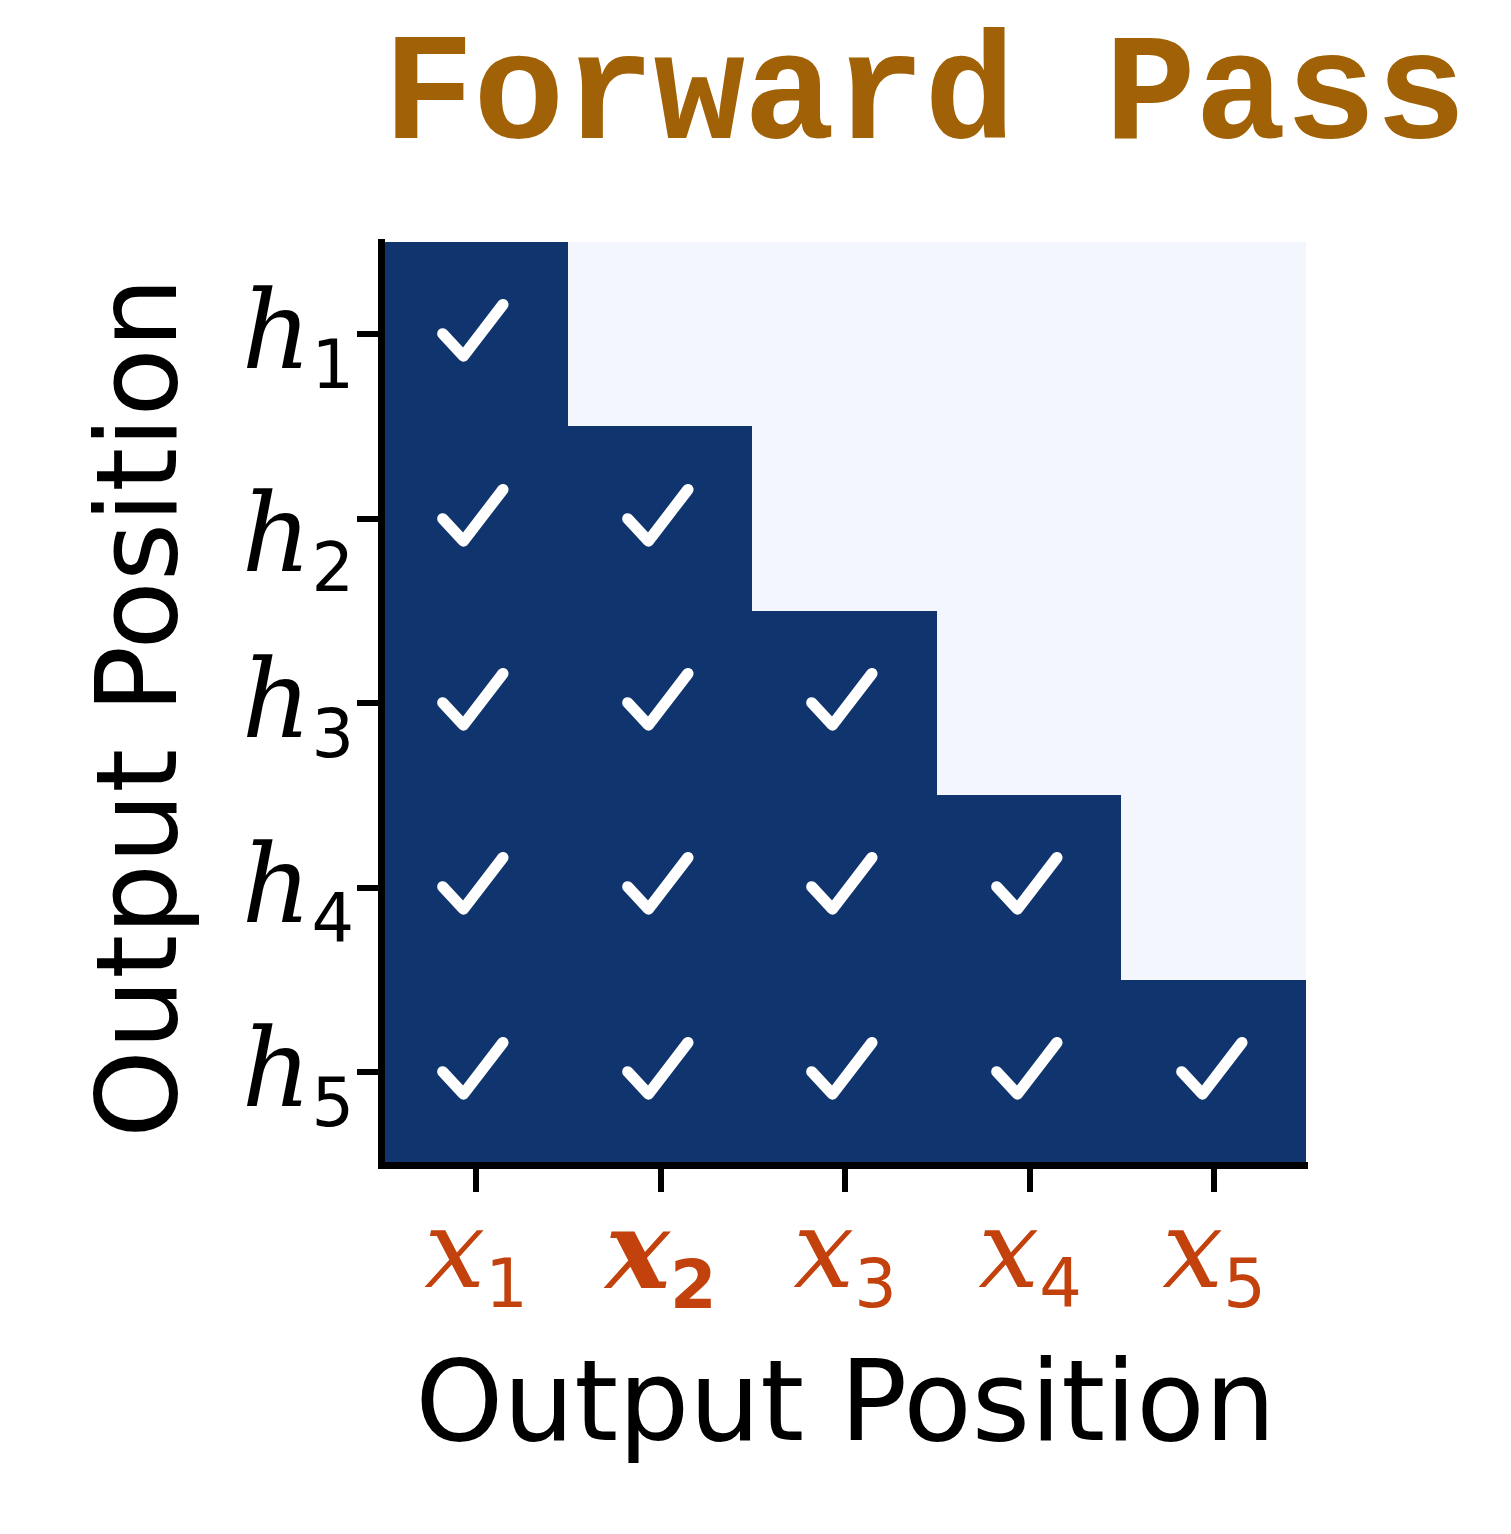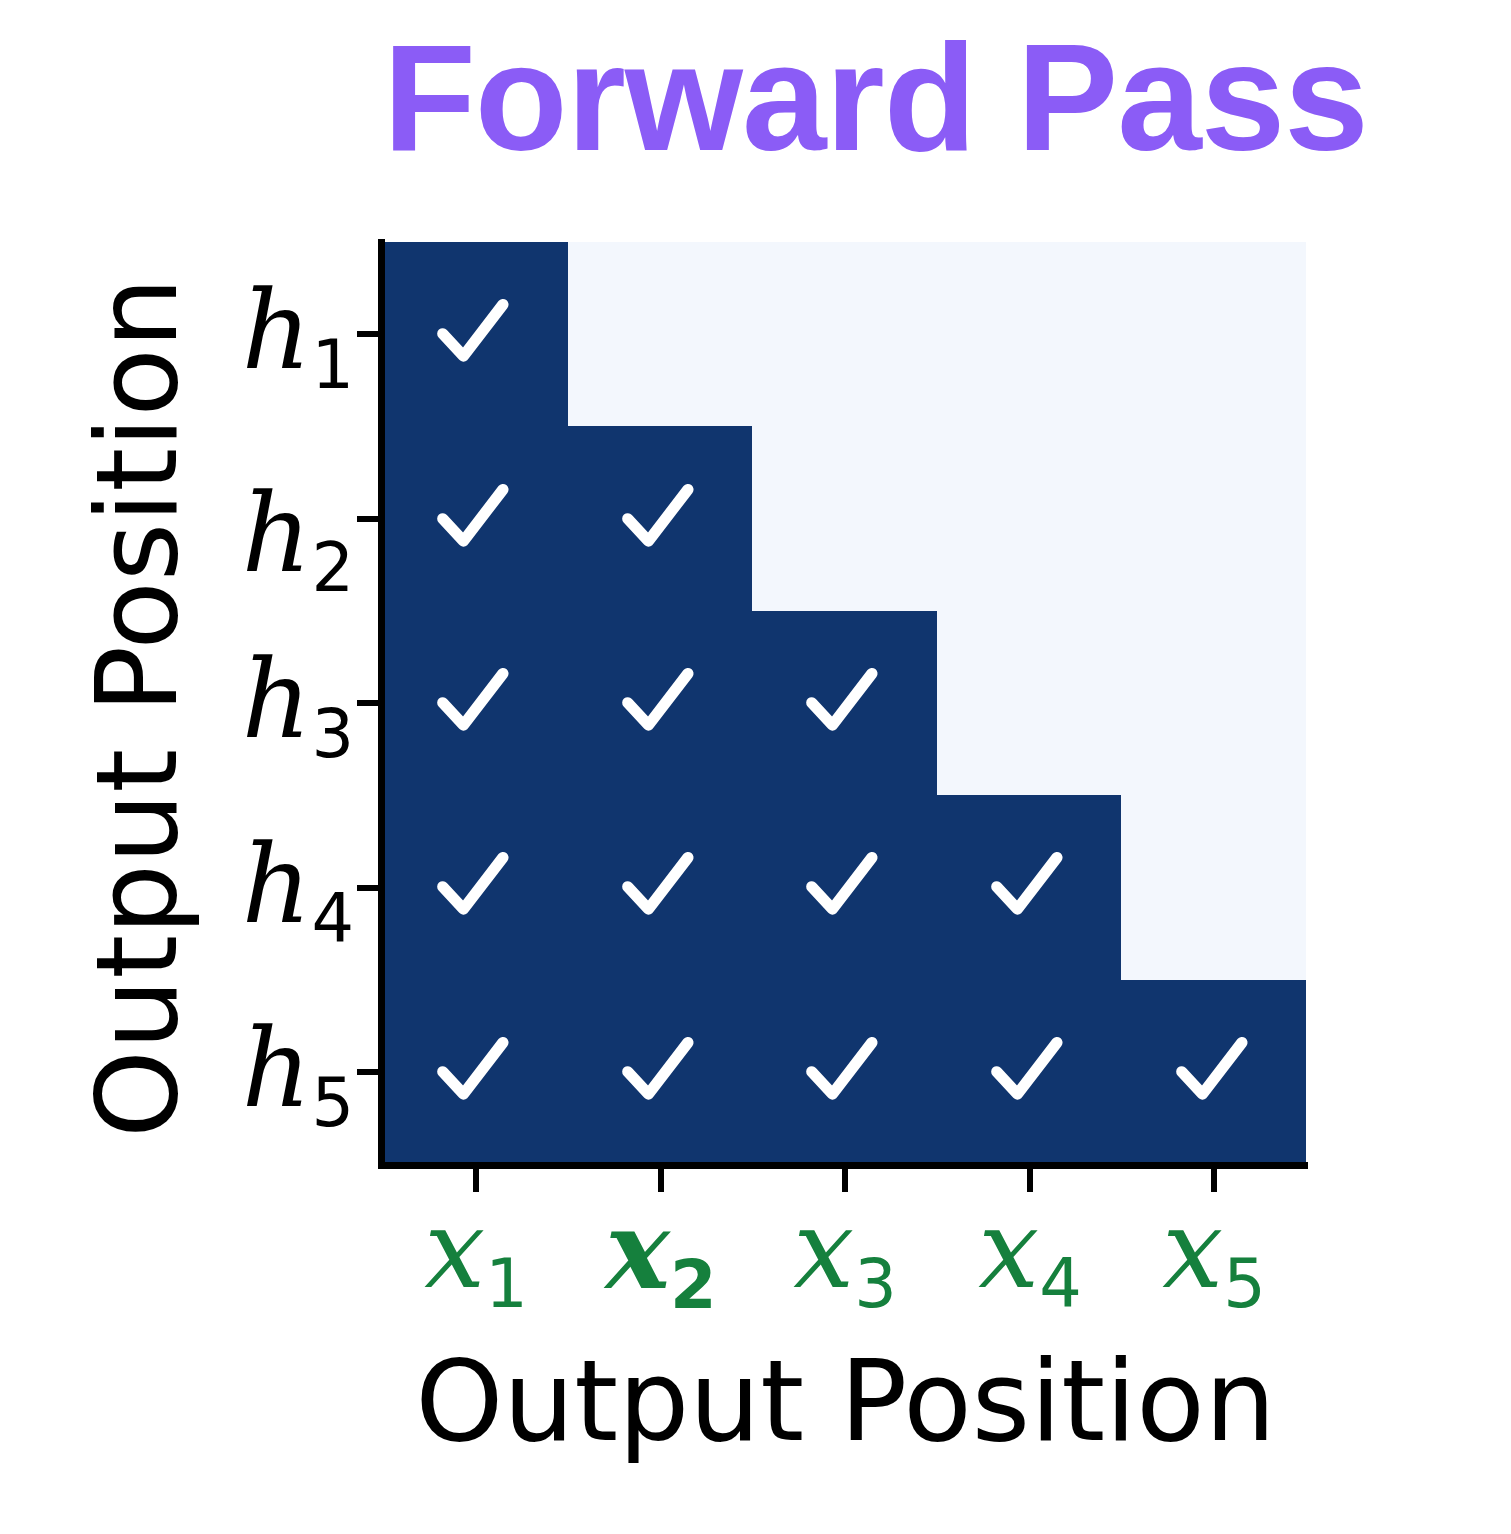--- a/index.html
+++ b/index.html
@@ -15,24 +15,24 @@
     font-family: "Liberation Sans", sans-serif;
   }
 
   
   #chart-title {
     position: absolute;
     left: 383px;
     top: 18px;
     width: 925px;
     text-align: center;
-    font-family: Liberation Sans, sans-serif;
+    font-family: Liberation Mono, monospace;
     font-size: 152px;
     font-weight: 700;
-    color: #8b5cf6;
+    color: #a16207;
     line-height: 1.05;
     letter-spacing: -1px;
     white-space: nowrap;
   }
 
   
   #plot-area {
     position: absolute;
     left: 383px;
     top: 242px;
@@ -96,21 +96,21 @@
     font-size: 108px;
     color: #000000;
     white-space: nowrap;
     line-height: 1;
   }
   .xtick-label {
     position: absolute;
     top: 1196px;
     font-family: "DejaVu Serif", serif;
     font-size: 108px;
-    color: #15803d;
+    color: #c2410c;
     white-space: nowrap;
     line-height: 1;
     transform: translateX(-50%);
   }
   .mathvar {
     font-style: italic;
   }
   .sub {
     font-family: "DejaVu Sans", sans-serif;
     font-style: normal;

